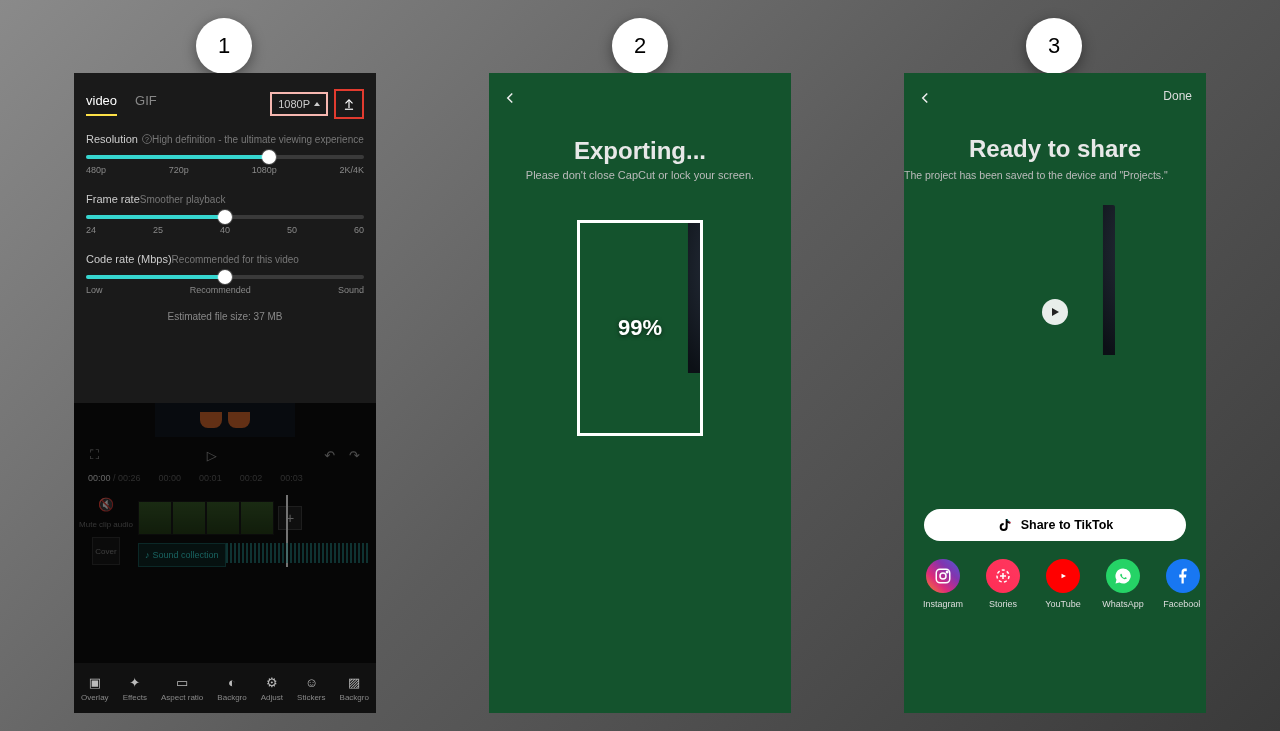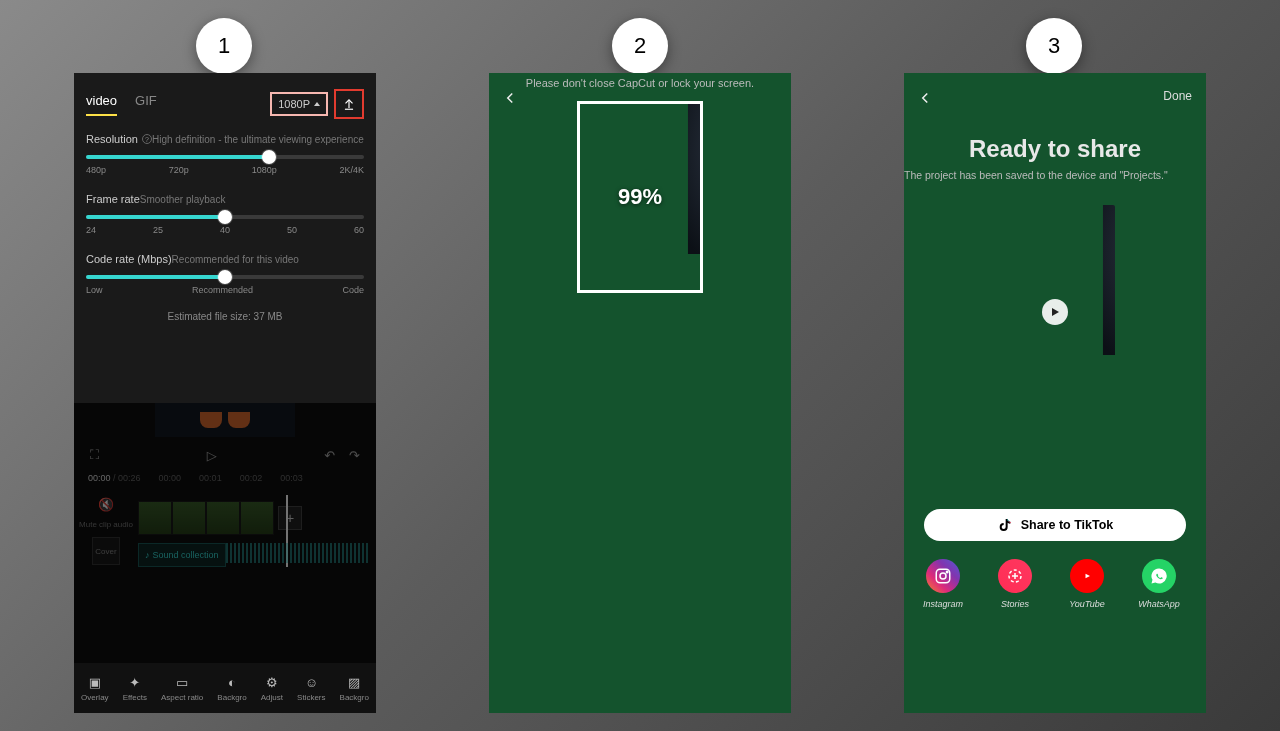--- a/index.html
+++ b/index.html
@@ -95,21 +95,21 @@
   }
   .tb-item { display:flex; flex-direction:column; align-items:center; gap:2px;}
   .tb-icon { width:16px; height:16px; display:flex; align-items:center; justify-content:center; color:#bbb; font-size:13px;}
 
   
   #screen2 { left: 489px; }
   .s2-back { position:absolute; top:16px; left:12px; color:#eee; }
   .s2-title { text-align:center; margin-top:64px; font-size:24px; font-weight:600; }
   .s2-sub   { text-align:center; margin-top:4px; font-size:11px; color:#bbb; }
   .s2-thumb {
-    margin:12px auto 0 auto; width:126px; height:192px; border:3px solid #fff;
+    margin:39px auto 0 auto; width:126px; height:216px; border:3px solid #fff;
     position:relative; overflow:hidden;
   }
   .s2-pct {
     position:absolute; inset:0; display:flex; align-items:center; justify-content:center;
     font-size:22px; font-weight:600; color:#fff; text-shadow:0 1px 4px rgba(0,0,0,.6);
   }
 
   
   #screen3 { left: 904px; }
   .s3-back { position:absolute; top:16px; left:12px; color:#eee; }
@@ -125,21 +125,21 @@
     display:flex; align-items:center; justify-content:center;
   }
   .play-btn svg { fill:#222; }
   .share-tiktok {
     margin:90px 20px 0 20px; height:32px; border-radius:16px; background:#fff; color:#000;
     display:flex; align-items:center; justify-content:center; gap:8px; font-size:12.5px; font-weight:600;
   }
   .tiktok-icon { width:16px; height:16px; }
   .share-row {
     margin:18px 6px 0 16px;
-    display:flex; gap:26px; overflow:hidden;font-style:italic;
+    display:flex; gap:14px; overflow:hidden;
   }
   .share-item { width:46px; display:flex; flex-direction:column; align-items:center; gap:6px; flex:0 0 auto;}
   .share-circle { width:34px; height:34px; border-radius:50%; display:flex; align-items:center; justify-content:center; }
   .share-label { font-size:9px; color:#ddd; }
   .char-svg { position:absolute; inset:0; }
 
   .qmark { width:10px; height:10px; border-radius:50%; border:1px solid #666; font-size:7px; color:#888; display:inline-flex; align-items:center; justify-content:center;}
   .tri-up { width:0;height:0;border-left:3px solid transparent;border-right:3px solid transparent;border-bottom:4px solid #ccc; display:inline-block;}
 </style>
 </head>
@@ -216,21 +216,21 @@
         <span class="left">Code rate (Mbps)</span>
         <span class="right">Recommended for this video</span>
       </div>
       <div class="sb-track">
         <div class="sb-fill" style="width:50%"></div>
         <div class="sb-thumb" style="left:50%"></div>
       </div>
       <div class="sb-ticks">
         <span>Low</span>
         <span>Recommended</span>
-        <span>Code</span>
+        <span>Sound</span>
       </div>
     </div>
 
     <div class="file-size">Estimated file size: 37 MB</div>
   </div>
 
   <div class="s1-body">
     <div class="mini-preview">
       <div class="shoe"></div>
         <div class="shoe"></div>
@@ -350,20 +350,21 @@
     <rect x="64" y="194" width="20" height="5" rx="2" fill="#fff"></rect>
   </symbol>
 </svg>
 
 <div class="phone" id="screen2">
   <div class="s2-back">
     <svg width="18" height="18" viewBox="0 0 24 24" fill="none" stroke="#eee" stroke-width="2">
         <path d="M15 18l-6-6 6-6"></path>
       </svg>
   </div>
+  <div class="s2-title">Exporting...</div>
   <div class="s2-sub">Please don't close CapCut or lock your screen.</div>
   <div class="s2-thumb">
     <svg class="char-svg">
         <use href="#char"></use>
       </svg>
     <div class="s2-pct">99%</div>
   </div>
 </div>
 
 <div class="phone" id="screen3">

